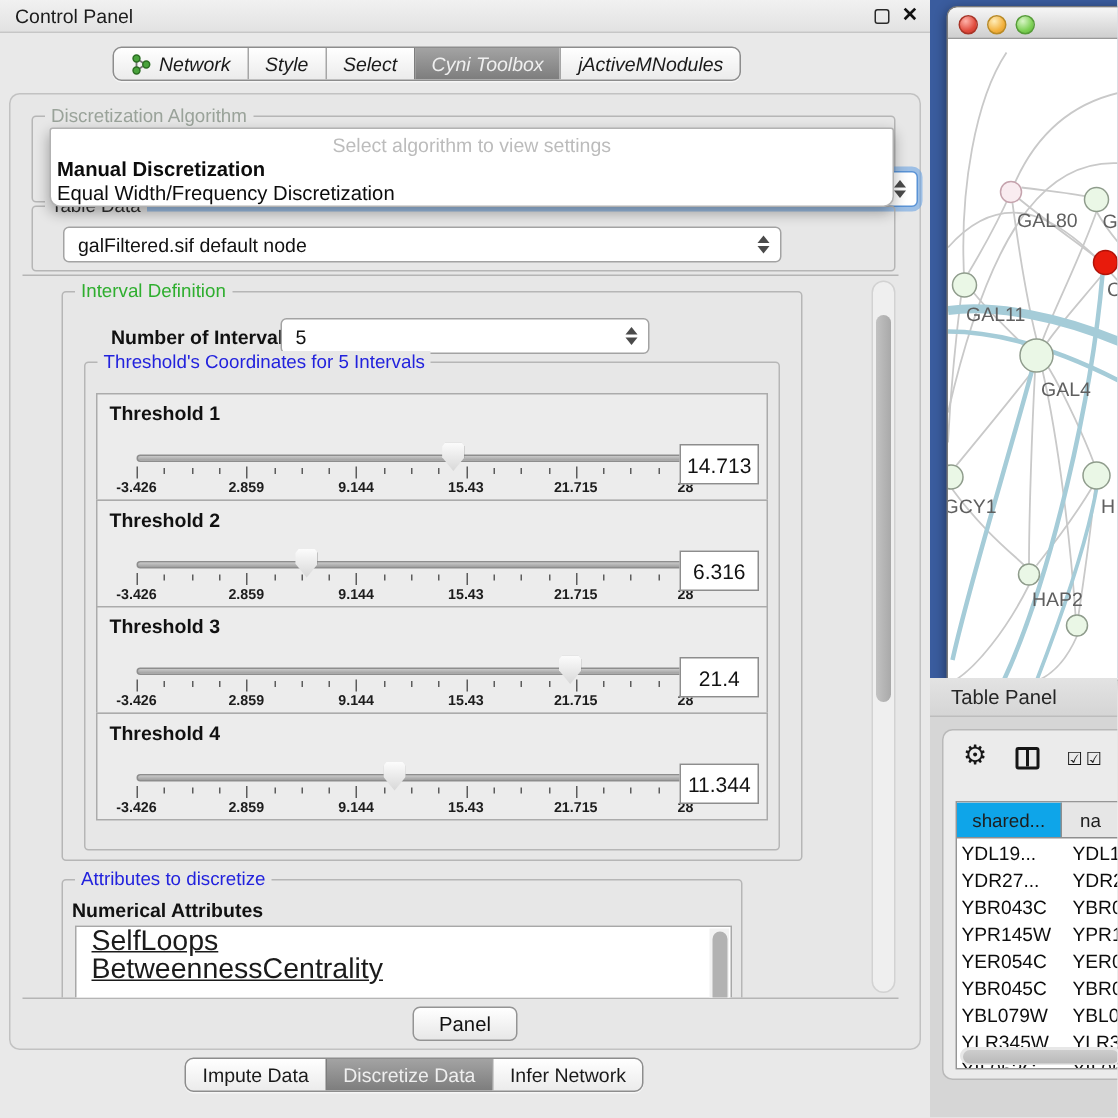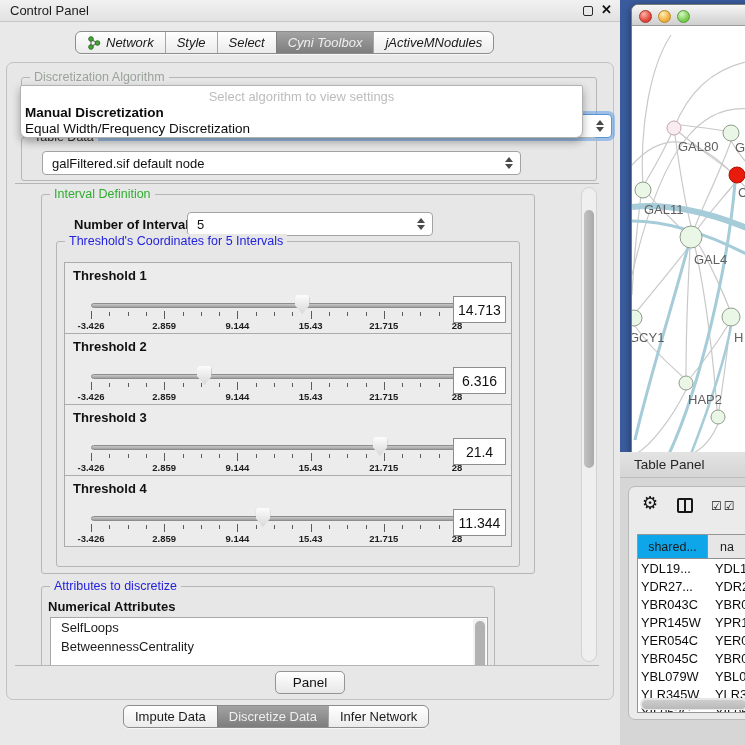--- a/index.html
+++ b/index.html
@@ -44,21 +44,21 @@
     display:flex; flex-direction:column; gap:2px; }
   .arr-up { width:0; height:0; border-left:4px solid transparent; border-right:4px solid transparent;
     border-bottom:5px solid #4a4a4a; }
   .arr-dn { width:0; height:0; border-left:4px solid transparent; border-right:4px solid transparent;
     border-top:5px solid #4a4a4a; }
   .combo.focused { border-color:#5a93d6; box-shadow:0 0 0 3px rgba(96,158,227,.55); }
 
   #algo-group { left:14px; top:14px; width:576px; height:58px; }
   #algo-combo { left:22px; top:36px; width:568px; }
 
-  #algo-popup { position:absolute; left:13px; top:22px; width:563px; height:53px; z-index:60;
+  #algo-popup { position:absolute; left:26px; top:22px; width:563px; height:53px; z-index:60;
     background:#fff; border:1px solid #b2b2b2; border-radius:2px 2px 7px 7px;
     box-shadow:0 4px 9px rgba(0,0,0,.32); padding-top:2px; }
   .popup-prompt { text-align:center; color:#bcbcbc; font-size:13px; height:17px; line-height:17px; }
   .popup-option { font-size:13.5px; color:#0c0c0c; padding-left:4px; height:16px; line-height:16px; }
   .popup-option.selected-option { font-weight:bold; }
 
   #tabledata-group { left:14px; top:74px; width:576px; height:44px; }
   #tabledata-combo { left:20px; top:13px; width:479px; }
 
   #viewport { position:absolute; left:8px; top:120px; width:584px; height:483px; overflow:hidden;
@@ -91,21 +91,21 @@
     clip-path:polygon(14% 0,86% 0,100% 14%,100% 52%,50% 100%,0 52%,0 14%);
     filter:drop-shadow(0 0 1px rgba(0,0,0,.6)); }
   .val-box { position:absolute; right:5px; top:33px; width:53px; height:27px; background:#fff;
     border:1px solid #8d8d8d; display:flex; align-items:center; justify-content:center;
     font-size:14px; color:#111; }
 
   #attrs-group { left:26px; top:402px; width:454px; height:86px; }
   #attrs-subtitle { position:absolute; left:6px; top:12px; font-size:13px; font-weight:bold; color:#111; }
   #attrs-list { position:absolute; left:8px; top:30px; width:438px; height:70px;
     background:#fff; border:1px solid #a8a8a8; overflow:hidden; }
-  .attr-item { font-size:13px; color:#1b1b1b; line-height:19px; padding-left:10px; white-space:nowrap; }
+  .attr-item { font-size:19px; color:#1b1b1b; line-height:19px; padding-left:10px; white-space:nowrap;text-decoration:underline; }
   #attrs-scrollbar { position:absolute; right:1px; top:1px; width:13px; height:66px; background:#f2f2f2; }
   #attrs-scrollbar .vthumb2 { position:absolute; left:1.5px; top:2px; width:10px; height:60px;
     background:#b2b2b2; border-radius:6px; }
 
   #apply-row { position:absolute; left:0; top:608px; width:606px; text-align:center; }
   #apply-btn { display:inline-block; height:23px; padding:0 17px; font-size:13.5px; color:#111;
     background:linear-gradient(#ffffff,#e7e7e7); border:1px solid #949494; border-radius:5px;
     font-family:"Liberation Sans",sans-serif; }
 
   

